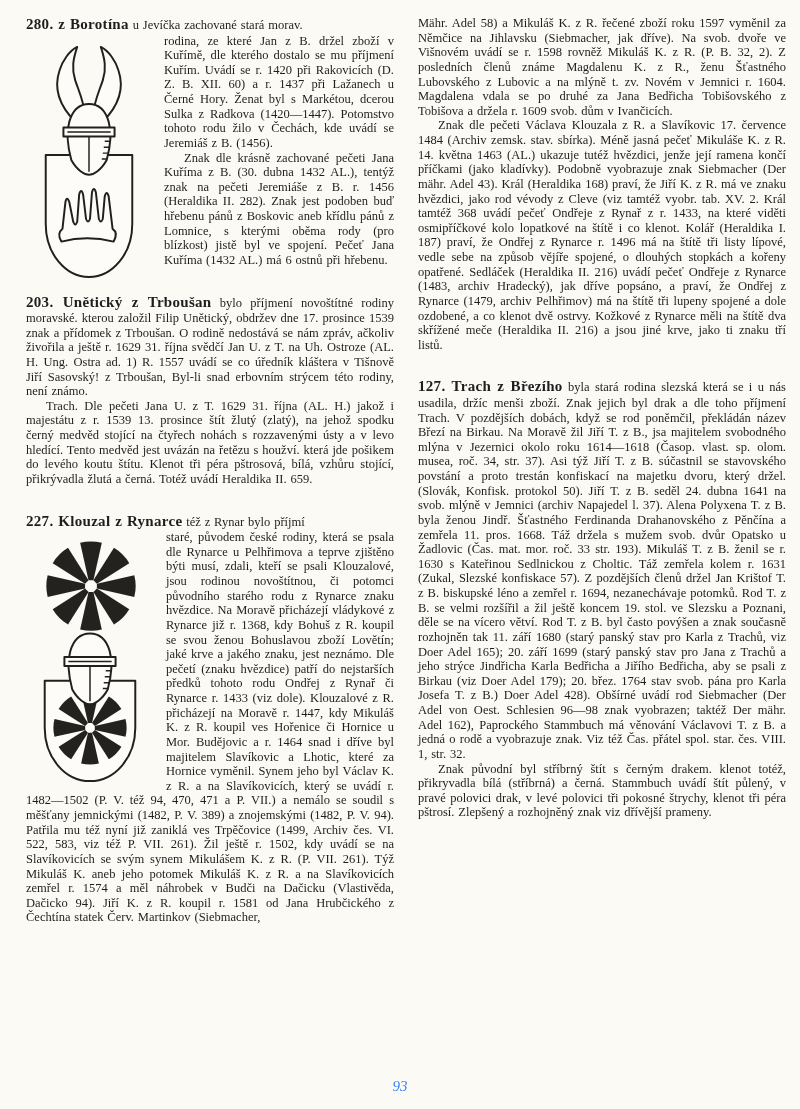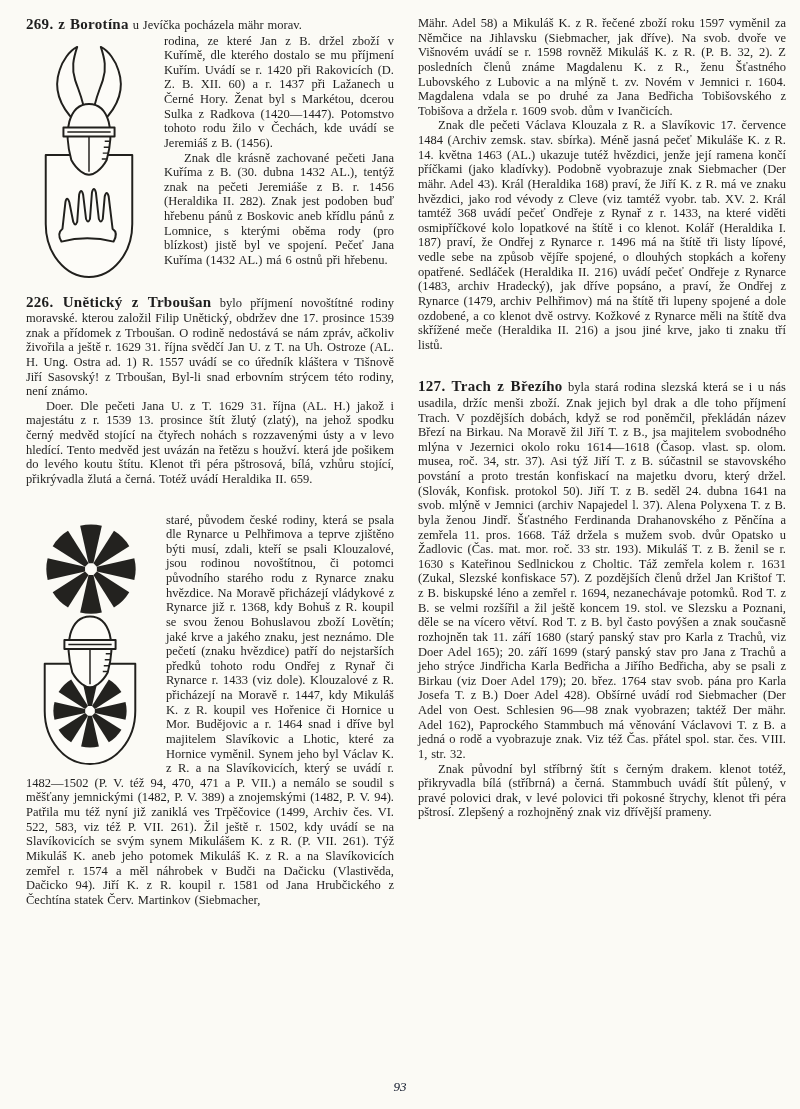--- a/index.html
+++ b/index.html
@@ -41,35 +41,35 @@
   .figure svg { display: block; }
   .arms-line { fill: #fdfcf8; stroke: #21201d; stroke-width: 2; stroke-linejoin: round; }
   .arms-thin { fill: none; stroke: #21201d; stroke-width: 1.5; }
   .arms-dark { fill: #23221f; stroke: none; }
   .page-number {
     position: absolute;
     bottom: 14px; left: 0;
     width: 100%;
     text-align: center;
     font-style: italic;
-    font-size: 13px;
-    color: #0f172a;
+    font-size: 15px;
+    color: #3b82f6;
   }
 </style>
 </head>
 <body>
 
 <div class="page">
   <div class="columns">
 
     <div class="col">
 
       <div class="entry">
-        <p><b class="entry-head">269. z Borotína</b>
-          <span>u Jevíčka pocházela mähr morav.</span></p>
+        <p><b class="entry-head">280. z Borotína</b>
+          <span>u Jevíčka zachované stará morav.</span></p>
         <div>
           <span class="figure">
             <svg width="118" height="246" viewBox="0 0 120 250" aria-hidden="true">
 
               <path class="arms-line" d="M48 10 C40 14 33 24 30 34 C24 52 30 70 46 86 C50 89 55 87 56 82 C56 68 50 56 46 44 C42 32 44 22 48 10 Z"></path>
               <path class="arms-line" d="M72 10 C80 14 87 24 90 34 C96 52 90 70 74 86 C70 89 65 87 64 82 C64 68 70 56 74 44 C78 32 76 22 72 10 Z"></path>
 
               <path class="arms-line" d="M16 120 H104 V190 A44 54 0 0 1 60 244 A44 54 0 0 1 16 190 Z"></path>
 
               <path class="arms-line" d="M32 208 Q27 200 33 195 L36 168 Q37.5 161 40 168 L44 188 Q46 193 48 188 L50 160 Q52 153 54 160 L57 185 Q59 190 61 185 L63 158 Q65 151 67 158 L70 185 Q72 190 74 185 L76 162 Q78 155 80 162 L84 195 Q90 199 85 208 Q58 201 32 208 Z"></path>
@@ -81,27 +81,29 @@
               <path class="arms-thin" d="M76 106 h5 M75 112 h6 M74 118 h6 M73 124 h5"></path>
             </svg>
           </span>
           <p>rodina, ze které Jan z B. držel zboží v Kuřímě, dle kterého dostalo se mu příjmení Kuřím. Uvádí se r. 1420 při Rakovicích (D. Z. B. XII. 60) a r. 1437 při Lažanech u Černé Hory. Ženat byl s Markétou, dcerou Sulka z Radkova (1420—1447). Potomstvo tohoto rodu žilo v Čechách, kde uvádí se Jeremiáš z B. (1456).</p>
           <p class="znak-para"><b class="znak-label">Znak</b>
             <span>dle krásně zachované pečeti Jana Kuříma z B. (30. dubna 1432 AL.), tentýž znak na pečeti Jeremiáše z B. r. 1456 (Heraldika II. 282). Znak jest podoben buď hřebenu pánů z Boskovic aneb křídlu pánů z Lomnice, s kterými oběma rody (pro blízkost) jistě byl ve spojení. Pečeť Jana Kuříma (1432 AL.) má 6 ostnů při hřebenu.</span></p>
         </div>
       </div>
 
       <div class="entry">
-        <p><b class="entry-head">226. Unětický z Trboušan</b>
+        <p><b class="entry-head">203. Unětický z Trboušan</b>
           <span>bylo příjmení novoštítné rodiny moravské. kterou založil Filip Unětický, obdržev dne 17. prosince 1539 znak a přídomek z Trboušan. O rodině nedostává se nám zpráv, ačkoliv živořila a ještě r. 1629 31. října svědčí Jan U. z T. na Uh. Ostroze (AL. H. Ung. Ostra ad. 1) R. 1557 uvádí se co úředník kláštera v Tišnově Jiří Sasovský! z Trboušan, Byl-li snad erbovním strýcem této rodiny, není známo.</span></p>
-        <p class="znak-para"><b class="znak-label">Doer.</b>
+        <p class="znak-para"><b class="znak-label">Trach.</b>
           <span>Dle pečeti Jana U. z T. 1629 31. října (AL. H.) jakož i majestátu z r. 1539 13. prosince štít žlutý (zlatý), na jehož spodku černý medvěd stojící na čtyřech nohách s rozzavenými ústy a v levo hledící. Tento medvěd jest uvázán na řetězu s houžví. která jde pošikem do levého koutu štítu. Klenot tři péra pštrosová, bílá, vzhůru stojící, přikrývadla žlutá a černá. Totéž uvádí Heraldika II. 659.</span></p>
       </div>
 
       <div class="entry">
+        <p><b class="entry-head">227. Klouzal z Rynarce</b>
+          <span>též z Rynar bylo příjmí</span></p>
         <div>
           <span class="figure">
             <svg width="120" height="254" viewBox="0 0 120 258" aria-hidden="true">
               <defs>
                 <g id="wheel8">
                   <g>
                     <path class="arms-dark" d="M-2.5 -6 L-11 -44 A45 45 0 0 1 11 -44 L2.5 -6 Z"></path>
                     <path class="arms-dark" transform="rotate(45)" d="M-2.5 -6 L-11 -44 A45 45 0 0 1 11 -44 L2.5 -6 Z"></path>
                     <path class="arms-dark" transform="rotate(90)" d="M-2.5 -6 L-11 -44 A45 45 0 0 1 11 -44 L2.5 -6 Z"></path>
                     <path class="arms-dark" transform="rotate(135)" d="M-2.5 -6 L-11 -44 A45 45 0 0 1 11 -44 L2.5 -6 Z"></path>

